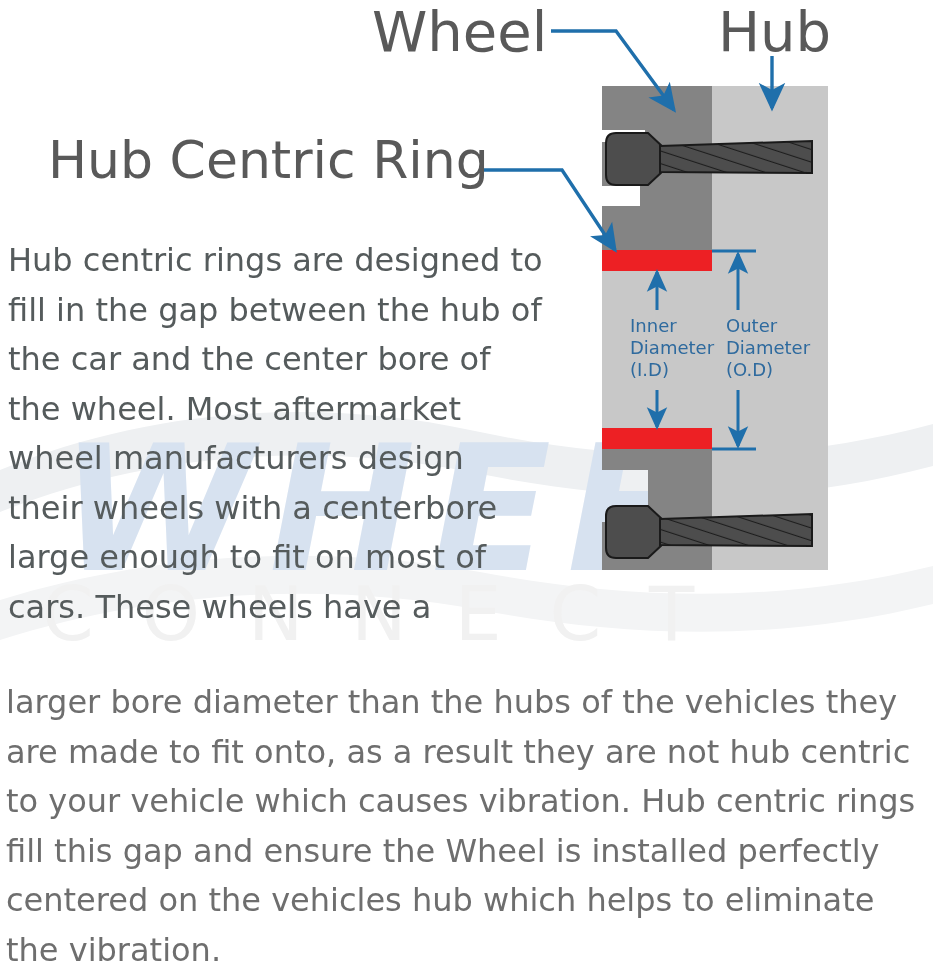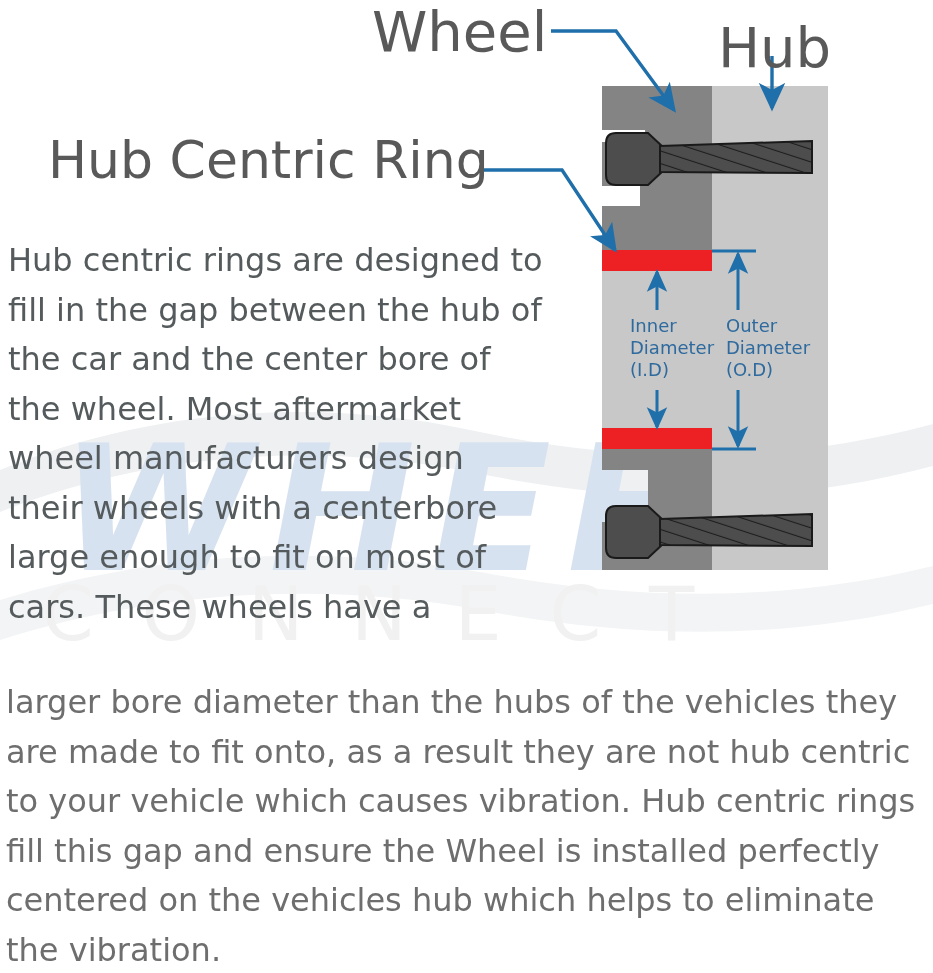--- a/index.html
+++ b/index.html
@@ -8,21 +8,21 @@
     background:#ffffff;
     font-family:"DejaVu Sans", sans-serif;
     position:relative;overflow:hidden;
   }
   #stage{position:absolute;left:0;top:0;width:933px;height:973px;}
   #wm{position:absolute;left:0;top:0;width:933px;height:973px;z-index:0;}
   #art{position:absolute;left:0;top:0;width:933px;height:973px;z-index:2;}
   .txt{position:absolute;z-index:3;color:#595959;}
 
   #h-wheel{left:372px;top:2px;font-size:56px;line-height:60px;letter-spacing:0px;}
-  #h-hub{left:718px;top:2px;font-size:56px;line-height:60px;margin-top:16px;}
+  #h-hub{left:718px;top:2px;font-size:56px;line-height:60px;}
   #h-hcr{left:4px;top:131px;font-size:52px;line-height:58px;margin-left:44px;}
 
   #para-left{
     left:8px;top:236px;width:540px;
     font-size:32px;line-height:49.5px;
     color:#555b5c;
   }
   #para-wide{
     left:6px;top:678px;width:925px;
     font-size:32px;line-height:49.5px;

